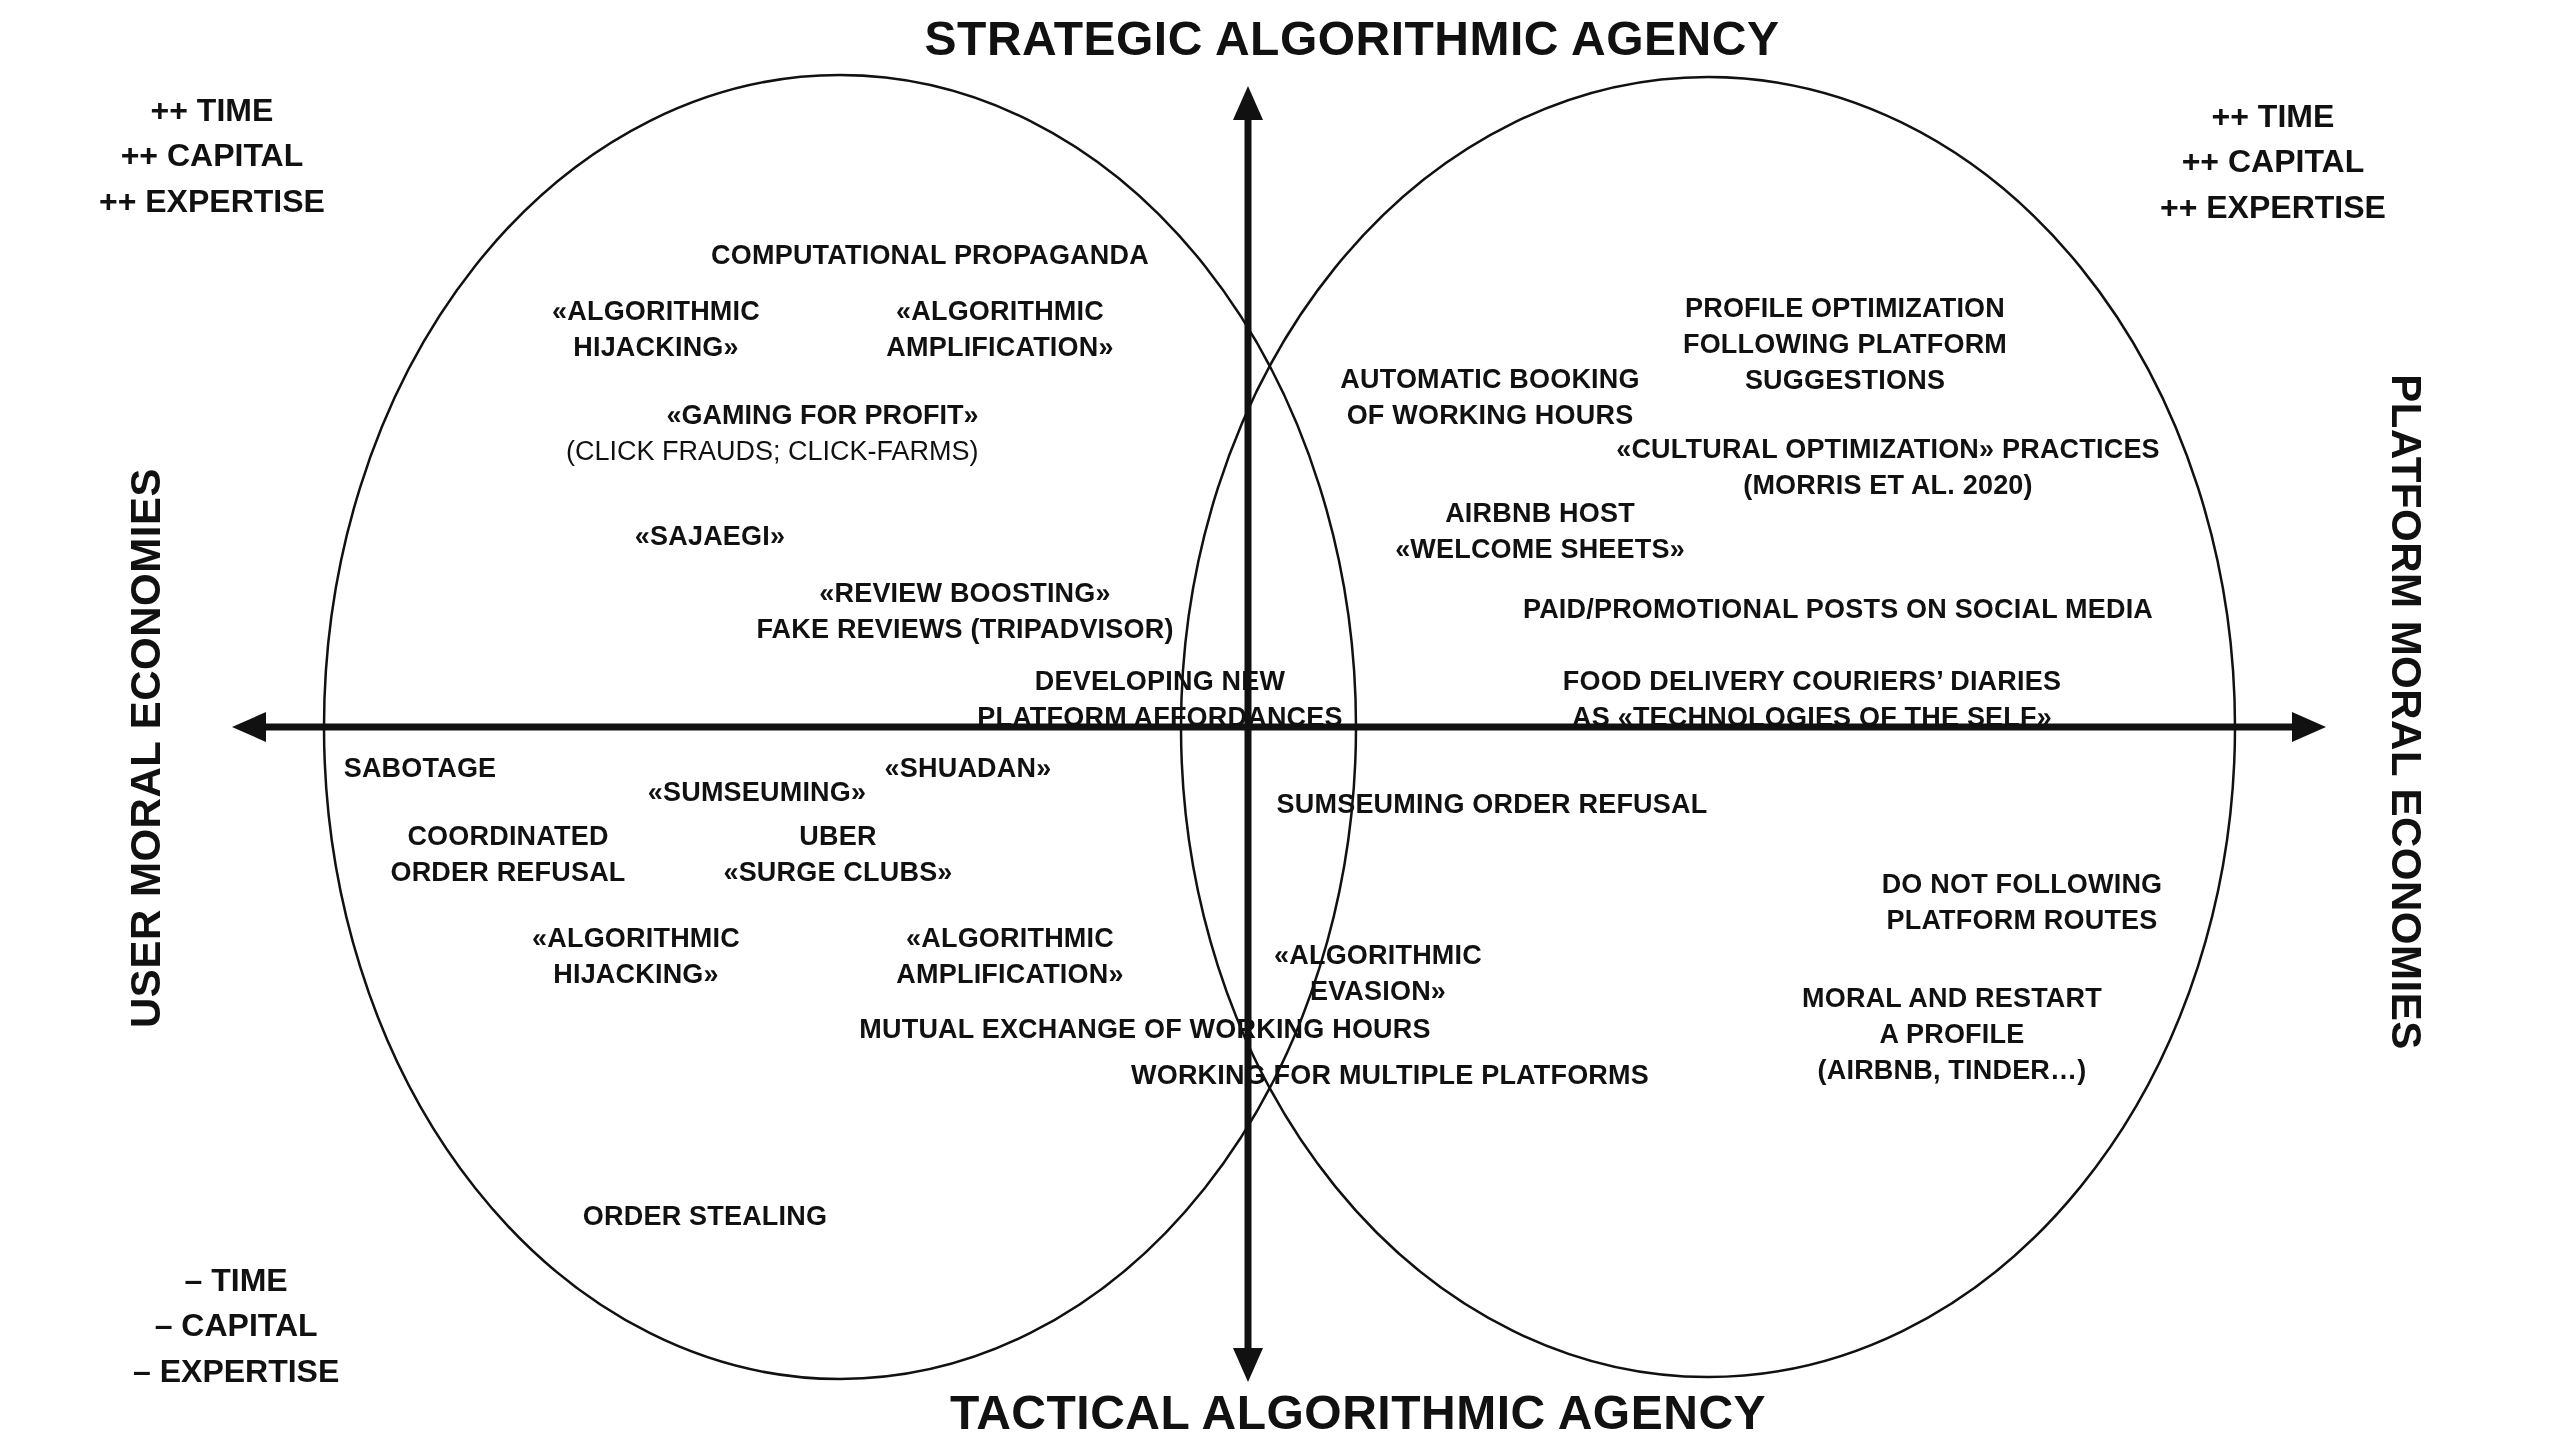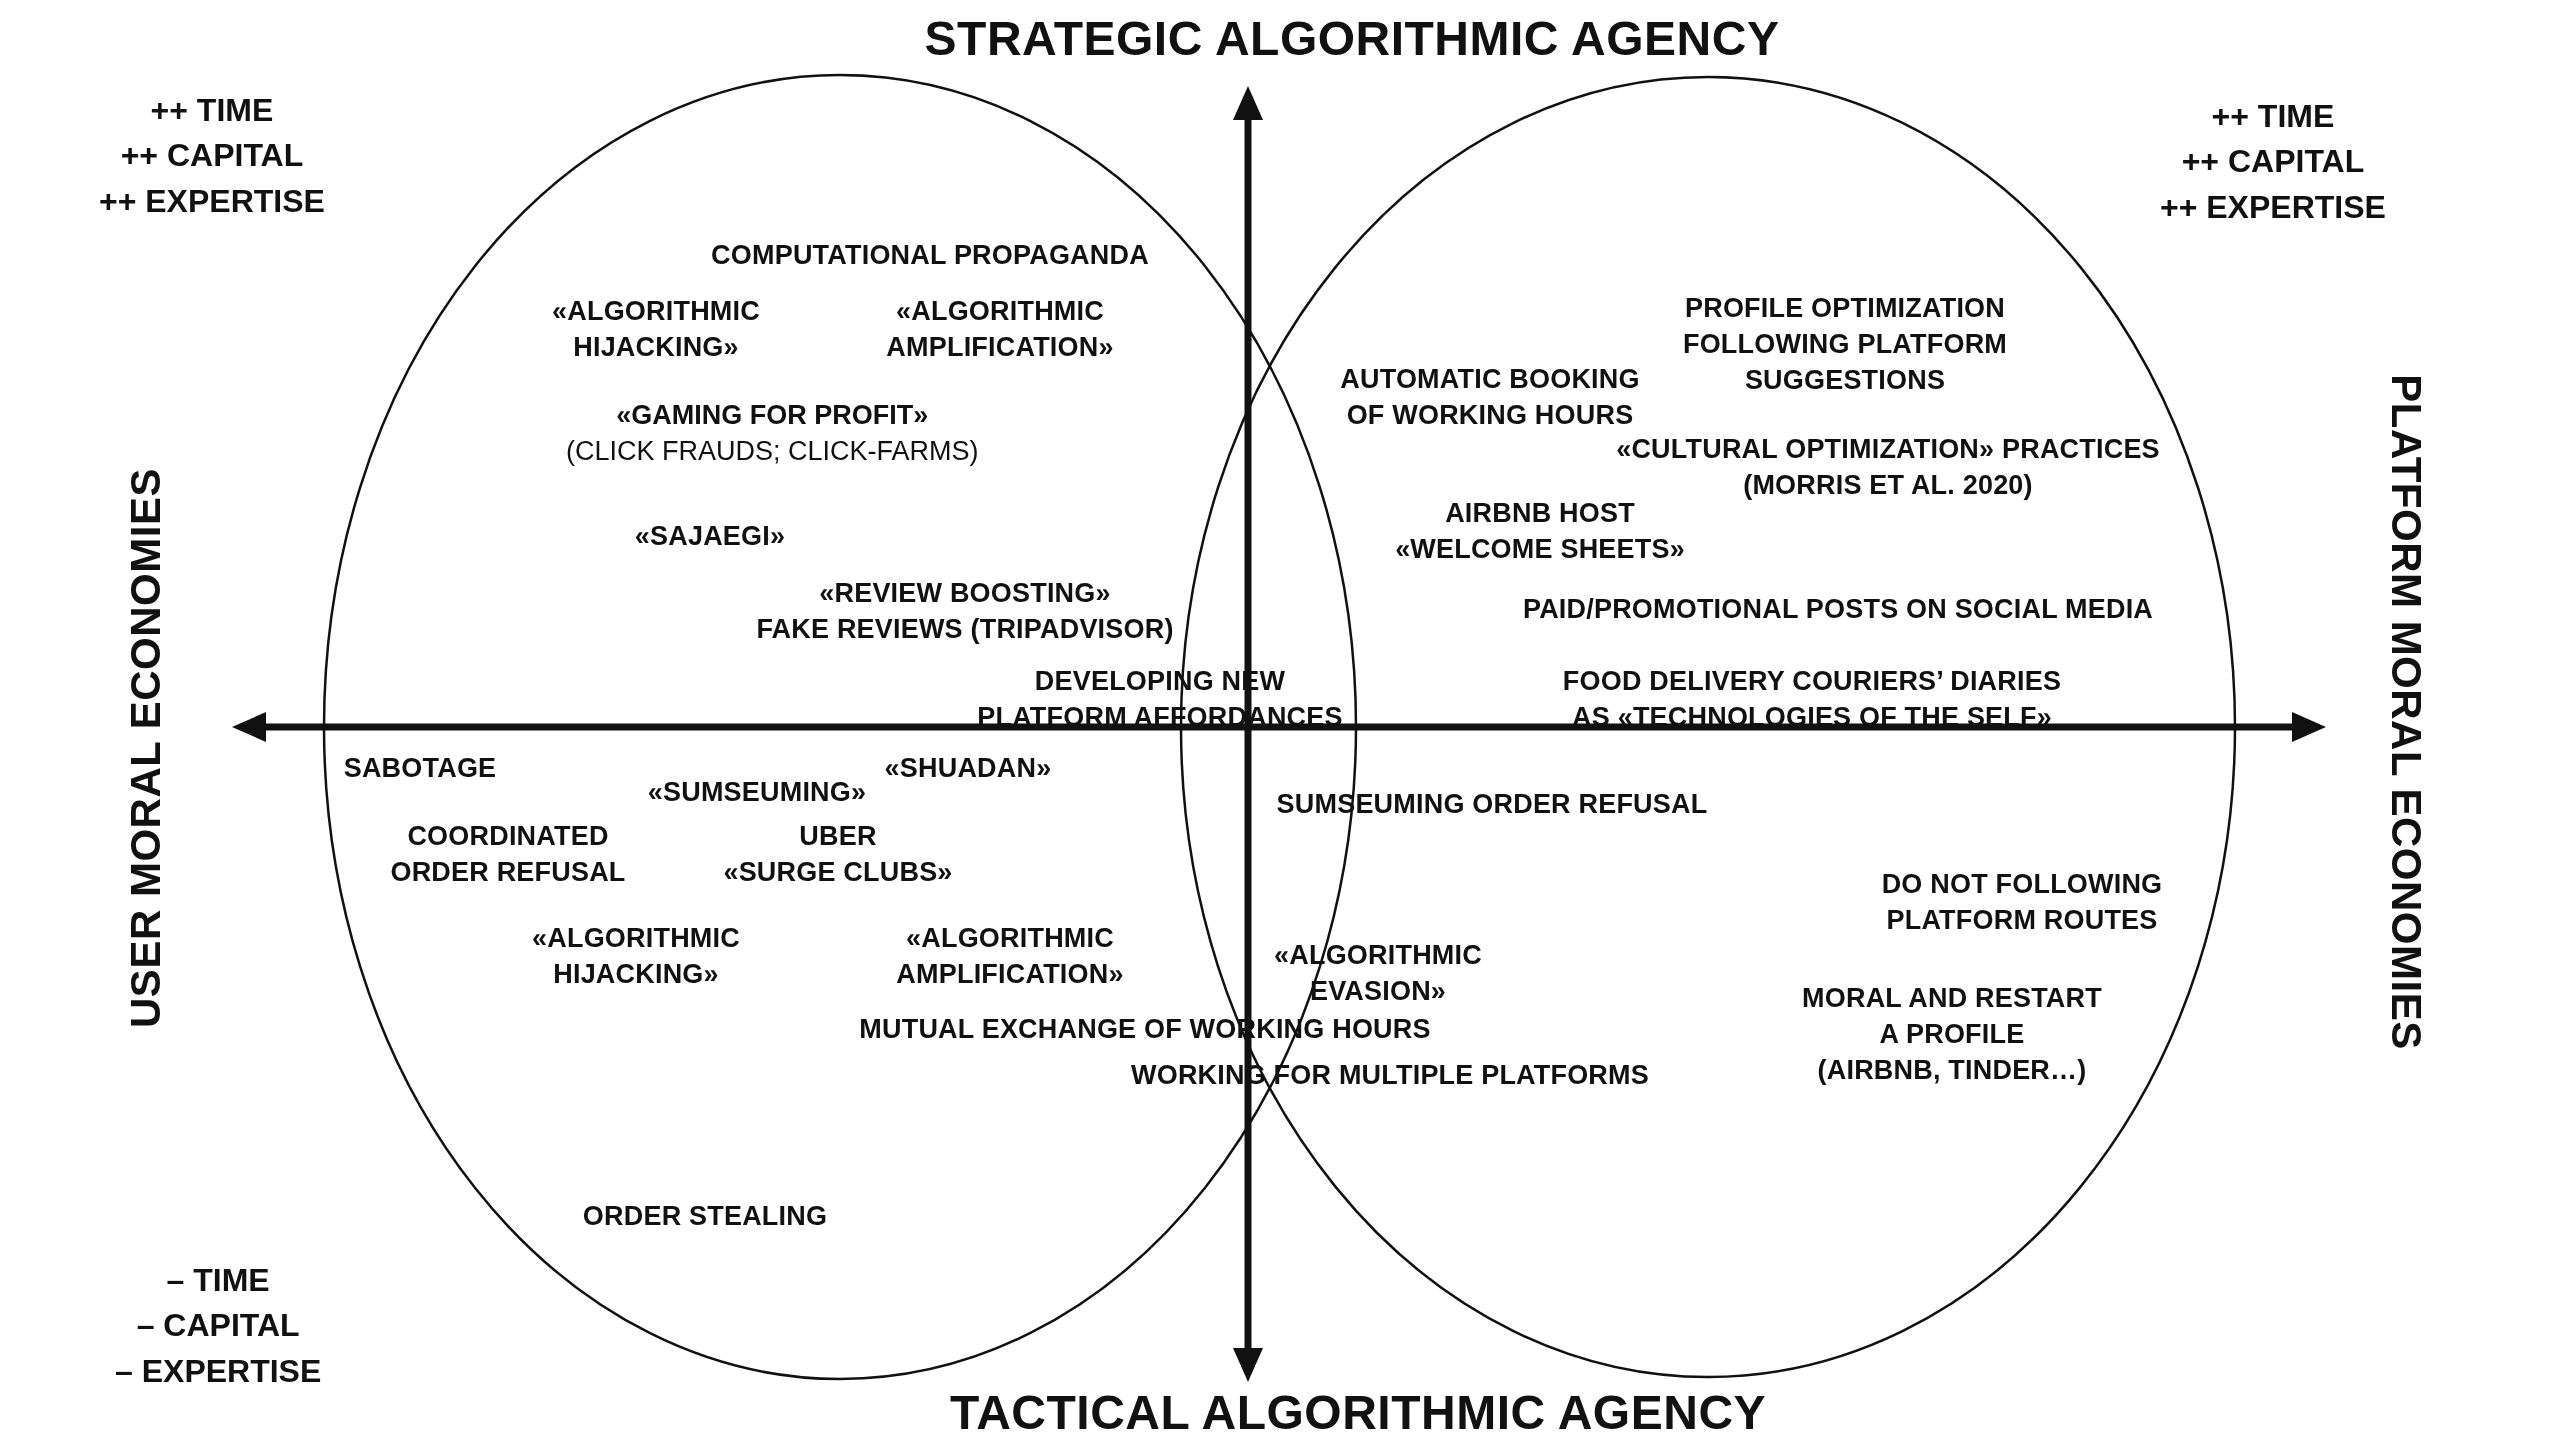--- a/index.html
+++ b/index.html
@@ -57,21 +57,21 @@
     font-size: 42px;
     letter-spacing: 0.5px;
     white-space: nowrap;
     color: #111111;
   }
   .side-title.right {
     transform: translate(-50%, -50%) rotate(90deg);
   }
   .two-weight {
     position: absolute;
-    text-align: center;
+    text-align: right;
     font-size: 27px;
     line-height: 1.33;
     color: #111111;
   }
   .two-weight .b { font-weight: bold; display: block; }
   .two-weight .r { font-weight: normal; display: block; }
 </style>
 </head>
 <body>
 
@@ -94,21 +94,21 @@
   <div class="title" style="left:1358px; top:1412px;">TACTICAL ALGORITHMIC AGENCY</div>
   <div class="side-title" style="left:146px; top:748px;">USER MORAL ECONOMIES</div>
   <div class="side-title right" style="left:2406px; top:712px;">PLATFORM MORAL ECONOMIES</div>
 
   <div class="corner" style="left:99px; top:88px;">++ TIME
 ++ CAPITAL
 ++ EXPERTISE</div>
   <div class="corner" style="left:2160px; top:94px;">++ TIME
 ++ CAPITAL
 ++ EXPERTISE</div>
-  <div class="corner" style="left:115px; top:1258px;">– TIME
+  <div class="corner" style="left:133px; top:1258px;">– TIME
 – CAPITAL
 – EXPERTISE</div>
 
   <div class="lbl" style="left:930px; top:256px;">COMPUTATIONAL PROPAGANDA</div>
   <div class="lbl" style="left:656px; top:330px;">«ALGORITHMIC
 HIJACKING»</div>
   <div class="lbl" style="left:1000px; top:330px;">«ALGORITHMIC
 AMPLIFICATION»</div>
   <div class="two-weight" style="left:566px; top:398px;">
     <span class="b">«GAMING FOR PROFIT»</span>

